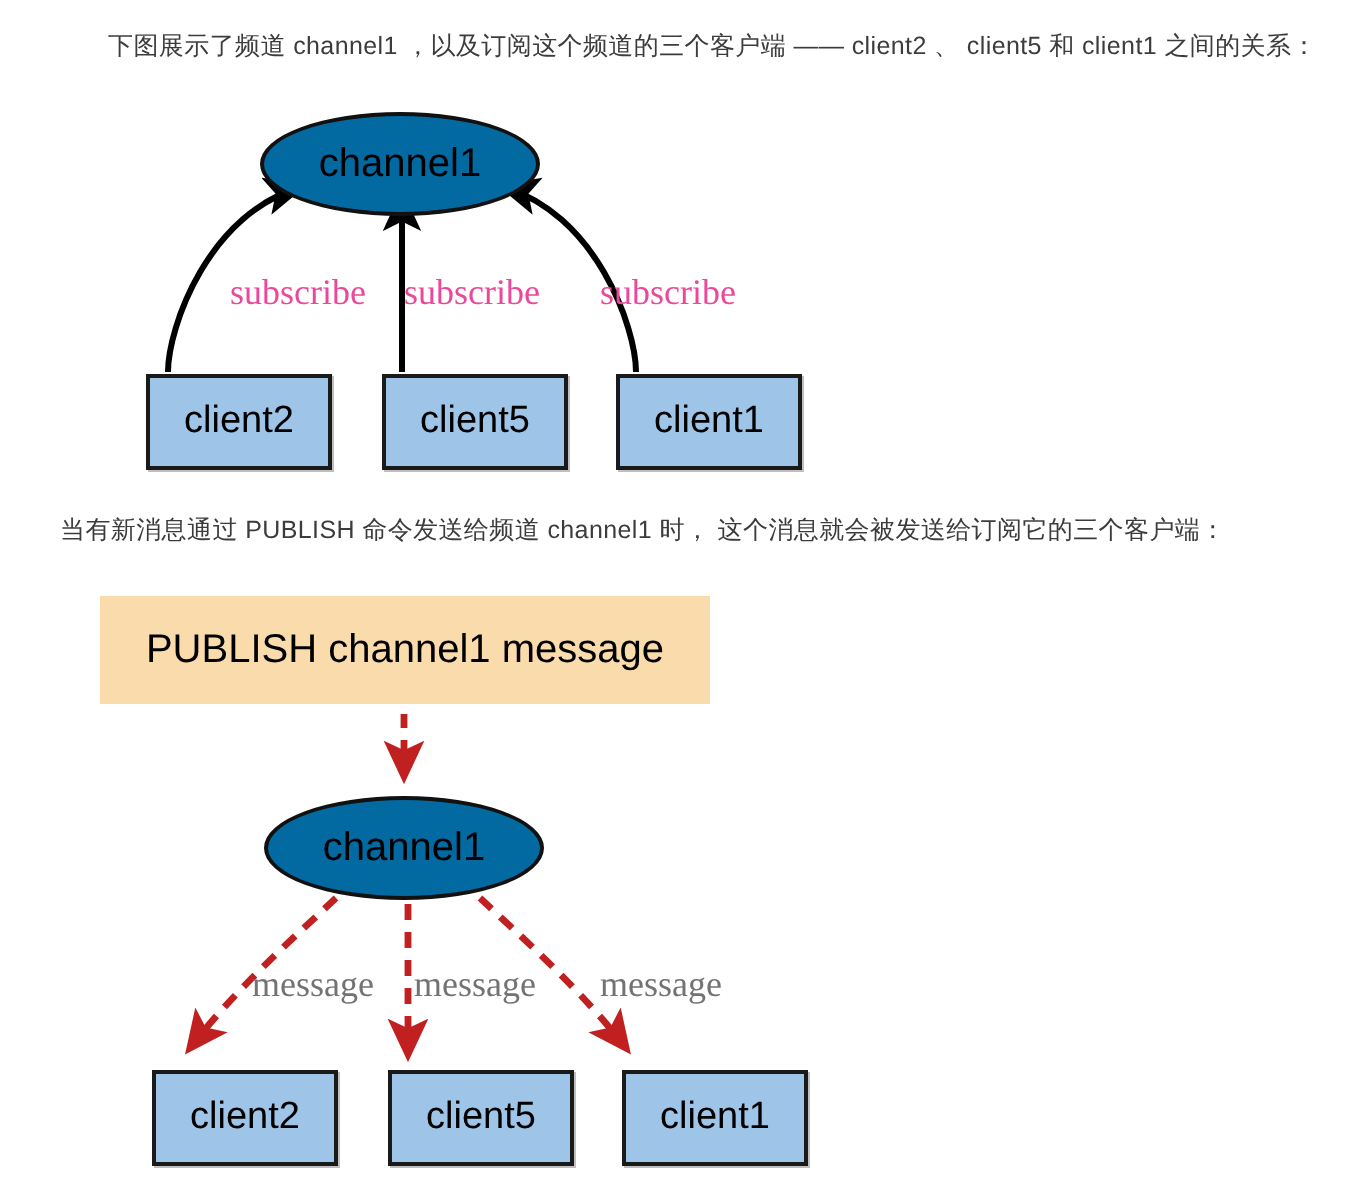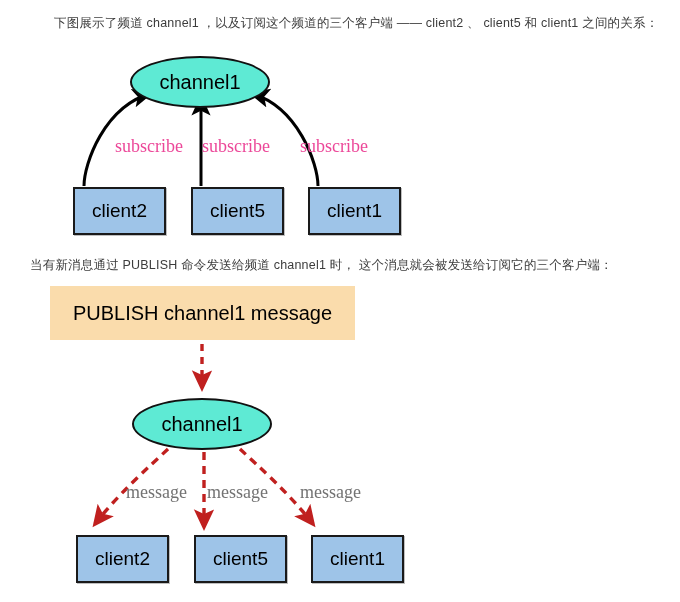--- a/index.html
+++ b/index.html
@@ -62,21 +62,21 @@
     background: #9EC4E8;
     border: 2px solid #1a1a1a;
     font-size: 19px;
     box-shadow: 1px 1px 0 rgba(0,0,0,0.25);
     margin-left: 36px;
   }
 
   .channel-ellipse {
     width: 140px;
     height: 52px;
-    background: #5eead4;
+    background: #0369a1;
     border: 2px solid #111111;
     border-radius: 50%;
     font-size: 20px;
   }
 
   .publish-box {
     width: 305px;
     height: 54px;
     background: #FADCAC;
     border: none;
@@ -146,21 +146,21 @@
 
     <path d="M 202 58 L 202 102" fill="none" stroke="#C0201F" stroke-width="3.4" stroke-dasharray="7,6" marker-end="url(#arrow-red)"></path>
 
     <path d="M 168 163 C 150 180, 118 208, 95 238" fill="none" stroke="#C0201F" stroke-width="3.4" stroke-dasharray="8,6" marker-end="url(#arrow-red)"></path>
 
     <path d="M 204 166 L 204 241" fill="none" stroke="#C0201F" stroke-width="3.4" stroke-dasharray="8,6" marker-end="url(#arrow-red)"></path>
 
     <path d="M 240 163 C 258 180, 290 208, 313 238" fill="none" stroke="#C0201F" stroke-width="3.4" stroke-dasharray="8,6" marker-end="url(#arrow-red)"></path>
   </svg>
 
-  <div class="node publish-box" style="left:50px; top:0;align-items:center;">
+  <div class="node publish-box" style="left:50px; top:12px;align-items:center;">
     <span>PUBLISH channel1 message</span>
   </div>
 
   <div class="node channel-ellipse" style="left:132px; top:112px;">
     <span>channel1</span>
   </div>
 
   <div class="edge-label msg" style="left:126px; top:196px;">message</div>
   <div class="edge-label msg" style="left:207px; top:196px;">message</div>
   <div class="edge-label msg" style="left:300px; top:196px;">message</div>

